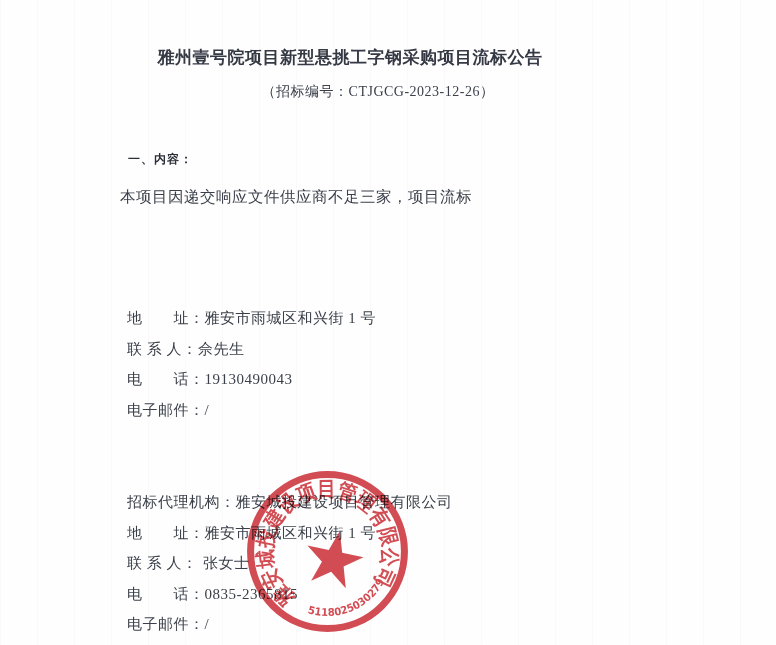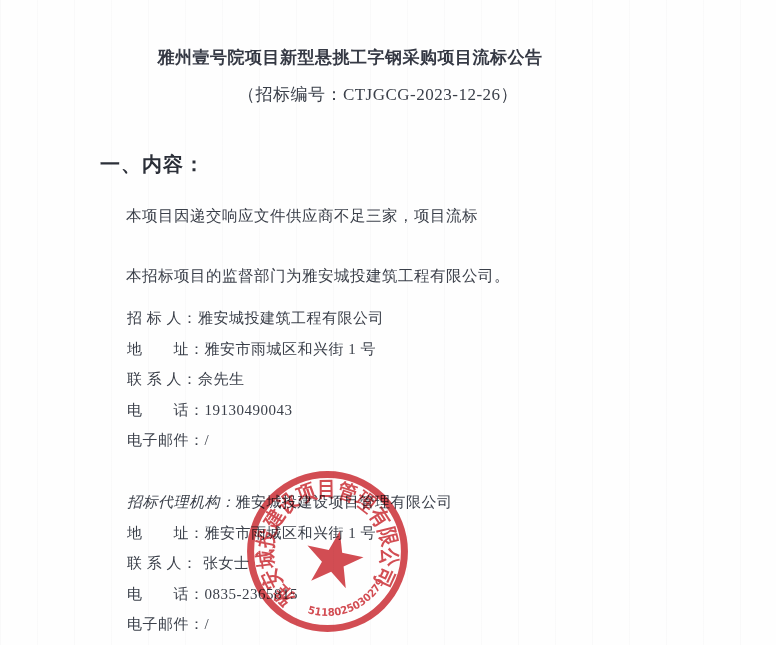--- a/index.html
+++ b/index.html
@@ -13,41 +13,41 @@
     font-family:"Liberation Serif","DejaVu Serif",serif;
     color:#3a3f49;
   }
   .doc-title{
     position:absolute;top:46px;left:0;width:700px;
     text-align:center;font-size:17px;font-weight:600;
     color:#353944;letter-spacing:0.5px;
   }
   .doc-subtitle{
     position:absolute;top:83px;left:0;width:756px;
-    text-align:center;font-size:17px;font-weight:500;
+    text-align:center;font-size:14px;font-weight:500;
     color:#3a3f49;letter-spacing:0.5px;
   }
   .sec-heading{
-    position:absolute;left:100px;
+    position:absolute;left:128px;
     font-family:"DejaVu Sans","Liberation Sans",sans-serif;
-    font-size:20px;font-weight:700;color:#2b2f38;letter-spacing:1px;
+    font-size:12px;font-weight:700;color:#2b2f38;letter-spacing:1px;
   }
   .h1{top:151px}.h2{top:213px}.h3{top:275px}
   .body-line{
-    position:absolute;left:126px;font-size:15.5px;color:#3a3f49;letter-spacing:0.5px;margin-top:19px;
+    position:absolute;left:120px;font-size:15.5px;color:#3a3f49;letter-spacing:0.5px;
   }
   .p1{top:187px}.p2{top:247px}
   .contact{
     position:absolute;left:127px;font-size:15px;color:#3a3f49;
   }
   .c1{top:310px}.c2{top:494px}
   .crow{display:flex;line-height:17.5px;margin-bottom:13px;white-space:pre;letter-spacing:0.5px;}
   .crow .lbl{display:inline-block;min-width:71px;}
   .c2 .crow .lbl{min-width:76px;}
-  .c2 .crow.wide .lbl{min-width:0;font-style:italic;}
+  .c2 .crow.wide .lbl{min-width:0;}
   .crow .val{display:inline-block;}
   
   .stamp{
     position:absolute;left:237px;top:461px;width:181px;height:181px;
     mix-blend-mode:multiply;opacity:0.9;
     pointer-events:none;
   }
   .stamp text{
     font-family:"DejaVu Sans","Liberation Sans",sans-serif;
     font-weight:700;
@@ -57,28 +57,23 @@
 <body>
 
 <div class="page">
 
   <div class="doc-title">雅州壹号院项目新型悬挑工字钢采购项目流标公告</div>
   <div class="doc-subtitle">（招标编号：CTJGCG-2023-12-26）</div>
 
   <div class="sec-heading h1">一、内容：</div>
   <div class="body-line p1">本项目因递交响应文件供应商不足三家，项目流标</div>
 
-  <div class="body-line p2">本招标项目的监督部门为雅安城投建筑工程有限公司。</div>
 
 
   <div class="contact c1">
-    <div class="crow">
-      <span class="lbl">招 标 人：</span>
-      <span class="val">雅安城投建筑工程有限公司</span>
-    </div>
     <div class="crow">
       <span class="lbl">地　　址：</span>
       <span class="val">雅安市雨城区和兴街 1 号</span>
     </div>
     <div class="crow">
       <span class="lbl">联 系 人：</span>
       <span class="val">佘先生</span>
     </div>
     <div class="crow">
       <span class="lbl">电　　话：</span>

